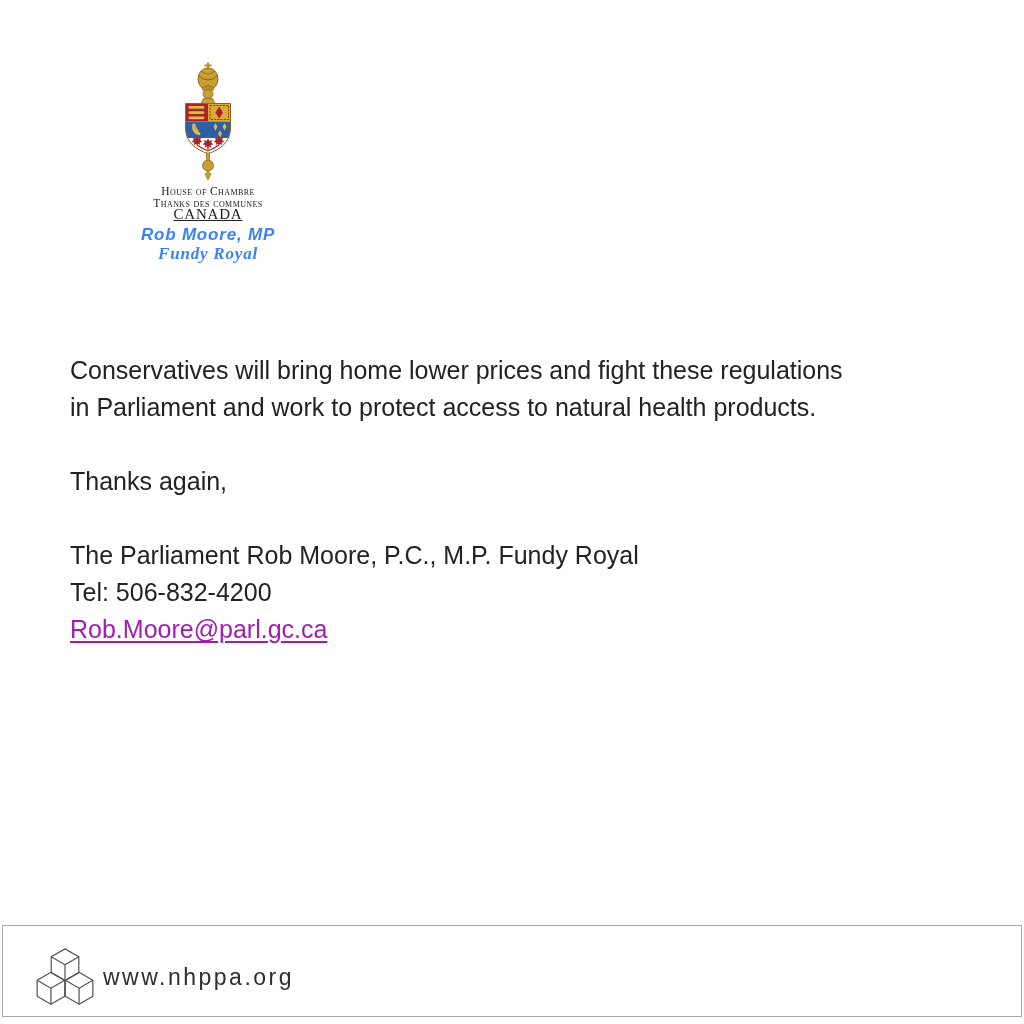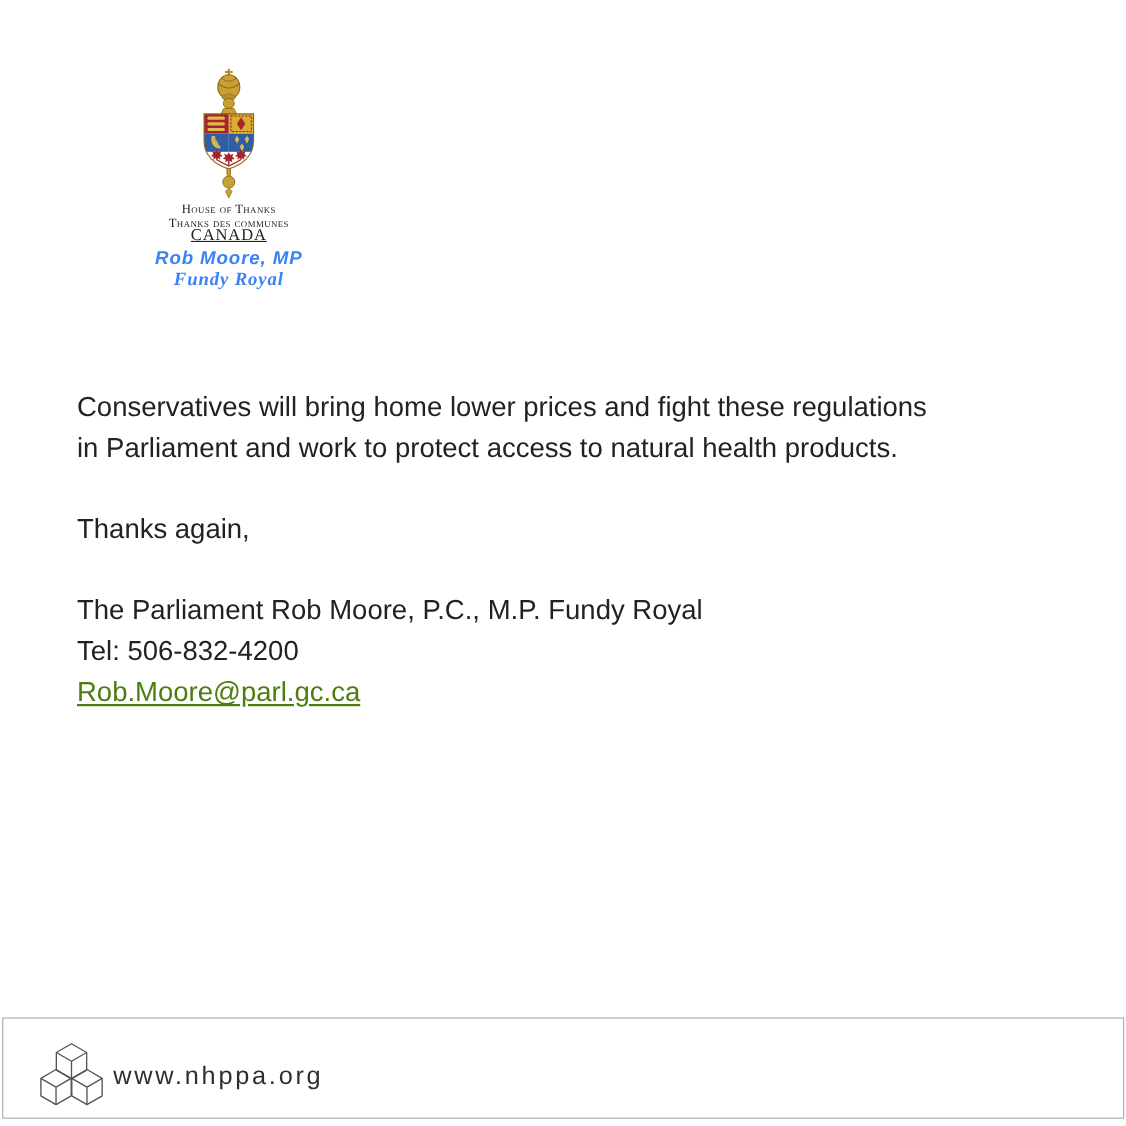--- a/index.html
+++ b/index.html
@@ -60,21 +60,21 @@
     position: absolute;
     left: 70px; top: 332px; width: 900px;
     font-size: 25px;
     line-height: 37px;
     color: #222;
     margin-top: 20px;
   }
   .letter .para { margin: 0 0 37px 0; }
   .letter .para:last-child { margin-bottom: 0; }
   .email-link {
-    color: #4d7c0f;
+    color: #a21caf;
     text-decoration: underline;
     text-underline-offset: 3px;
     cursor: pointer;
     text-align: center;
   }
 
   
   .footer {
     position: absolute;
     left: 2px; right: 2px; top: 925px; height: 92px;
@@ -149,21 +149,21 @@
           <path transform="translate(39,79)" d="M0,-5.2 L1.4,-2.6 L4.2,-3.8 L3.2,-0.9 L5.4,1 L2.7,1.5 L3.3,4.2 L0.9,2.7 L0,5.4 L-0.9,2.7 L-3.3,4.2 L-2.7,1.5 L-5.4,1 L-3.2,-0.9 L-4.2,-3.8 L-1.4,-2.6 Z"></path>
         </g>
         <path d="M17,83 Q22,86.5 27.2,88.5 M39,83 Q34,86.5 28.8,88.5 M28,84.5 L28,89.5" stroke="#A6252A" stroke-width="1.2" fill="none"></path>
       </g>
       <path d="M5.5,41.5 H50.5 V66 C50.5,80 40,88 28,91.5 C16,88 5.5,80 5.5,66 Z" fill="none" stroke="#8a6a1a" stroke-width="1"></path>
 
       <rect x="26.5" y="91" width="3" height="8" fill="#C9A032" stroke="#8a6a1a" stroke-width="0.5"></rect>
       <ellipse cx="28" cy="103.5" rx="5.5" ry="5.5" fill="#C9A032" stroke="#8a6a1a" stroke-width="0.8"></ellipse>
       <path d="M28,109 L31,112 L28,118 L25,112 Z" fill="#C9A032" stroke="#8a6a1a" stroke-width="0.6"></path>
     </svg>
-    <div class="org-line first">House of Thanks</div>
+    <div class="org-line first">House of Chambre</div>
     <div class="org-line">Thanks des communes</div>
     <div class="org-country">CANADA</div>
     <div class="mp-name">Rob Moore, MP</div>
     <div class="mp-riding">Fundy Royal</div>
   </div>
 
   <div class="letter">
     <div class="para">
       <div>Conservatives will bring home lower prices and fight these regulations</div>
       <div>in Parliament and work to protect access to natural health products.</div>

